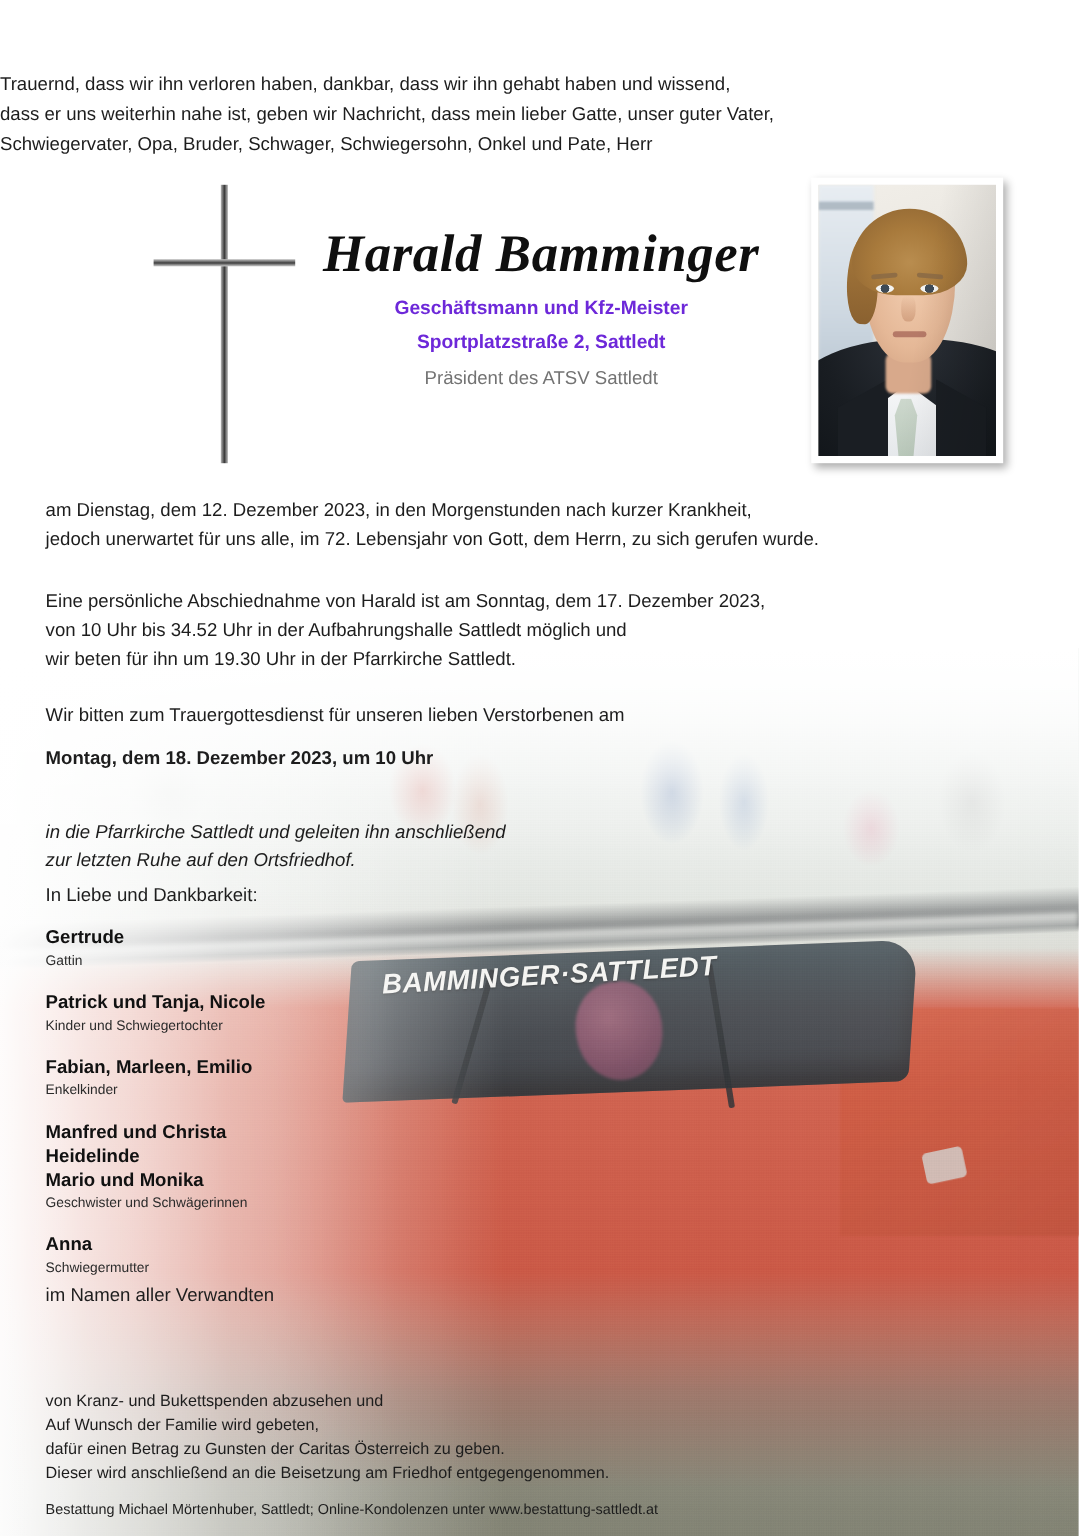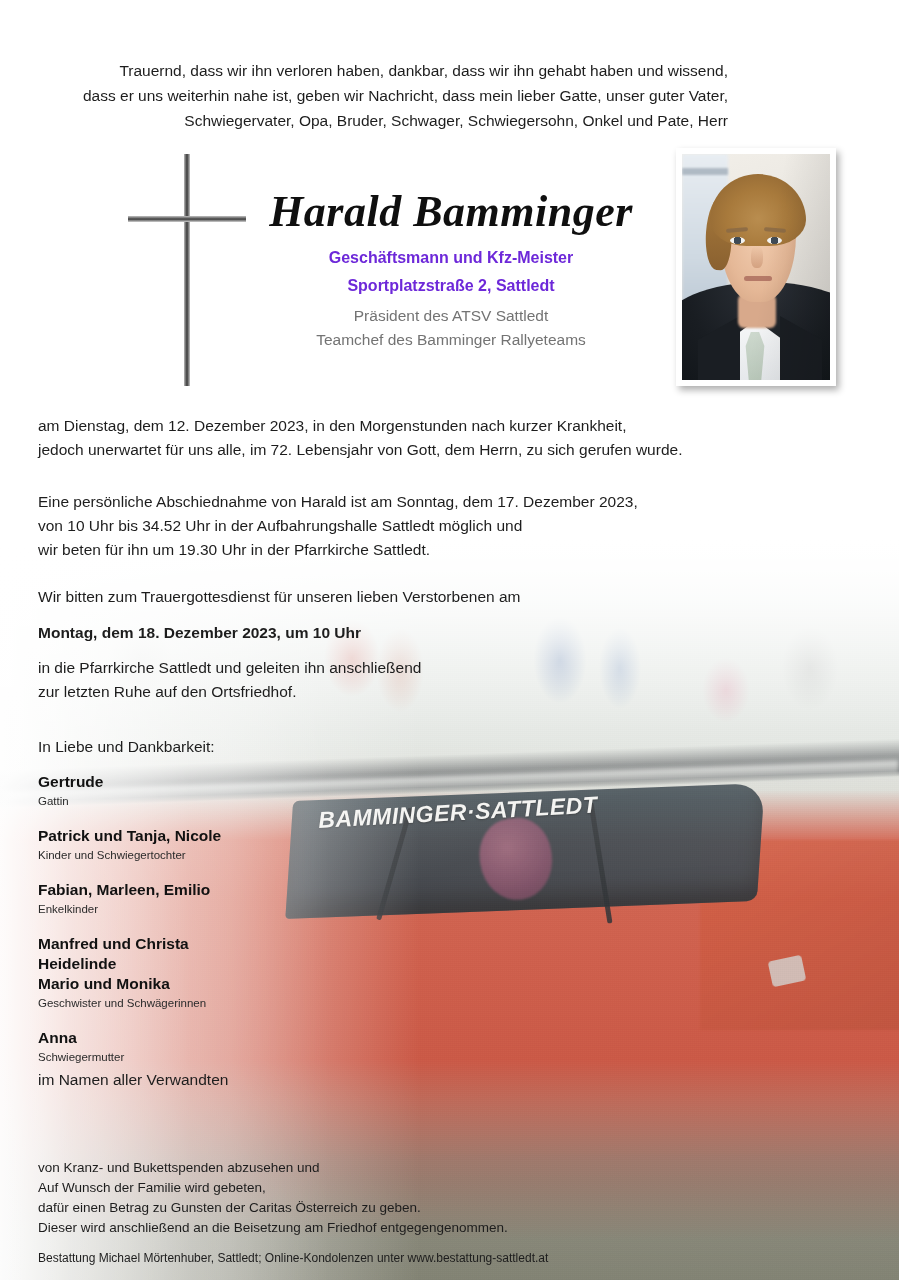--- a/index.html
+++ b/index.html
@@ -150,21 +150,21 @@
   .content {
     position: absolute;
     inset: 0;
     z-index: 5;
   }
 
   .intro {
     position: absolute;
     left: 0; top: 58px;
     width: 728px;
-    text-align: right;
+    text-align: left;
     font-size: 15.5px;
     line-height: 25px;
     color: #1d1d1d;
   }
   .intro div { white-space: nowrap; }
 
   
   .cross {
     position: absolute;
     left: 128px; top: 154px;
@@ -320,21 +320,21 @@
     position: absolute;
     left: 38px;
     font-size: 15.5px;
     line-height: 24px;
     color: #1d1d1d;
   }
   .blk.b1 { top: 414px; }
   .blk.b2 { top: 490px; }
   .blk.b3 { top: 585px; }
   .blk.b4 { top: 621px; font-weight: 700; font-size: 15.5px; }
-  .blk.b5 { top: 656px; }
+  .blk.b5 { top: 682px; font-style: italic; }
   .blk.b6 { top: 735px; }
 
   .family {
     position: absolute;
     left: 38px; top: 772px;
     width: 330px;
   }
   .fam-group { margin-bottom: 17px; }
   .fam-name {
     font-weight: 700;
@@ -414,21 +414,20 @@
         <div class="p-mouth"></div>
         <div class="p-shadow"></div>
       </div>
     </div>
 
     <div class="name">Harald Bamminger</div>
     <div class="role-a">Geschäftsmann und Kfz-Meister</div>
     <div class="role-b">Sportplatzstraße 2, Sattledt</div>
     <div class="role-c">
       <div>Präsident des ATSV Sattledt</div>
-      <div>Teamchef des Bamminger Rallyeteams</div>
     </div>
 
     <div class="blk b1">
       <div>am Dienstag, dem 12. Dezember 2023, in den Morgenstunden nach kurzer Krankheit,</div>
       <div>jedoch unerwartet für uns alle, im 72. Lebensjahr von Gott, dem Herrn, zu sich gerufen wurde.</div>
     </div>
 
     <div class="blk b2">
       <div>Eine persönliche Abschiednahme von Harald ist am Sonntag, dem 17. Dezember 2023,</div>
       <div>von 10 Uhr bis 34.52 Uhr in der Aufbahrungshalle Sattledt möglich und</div>

